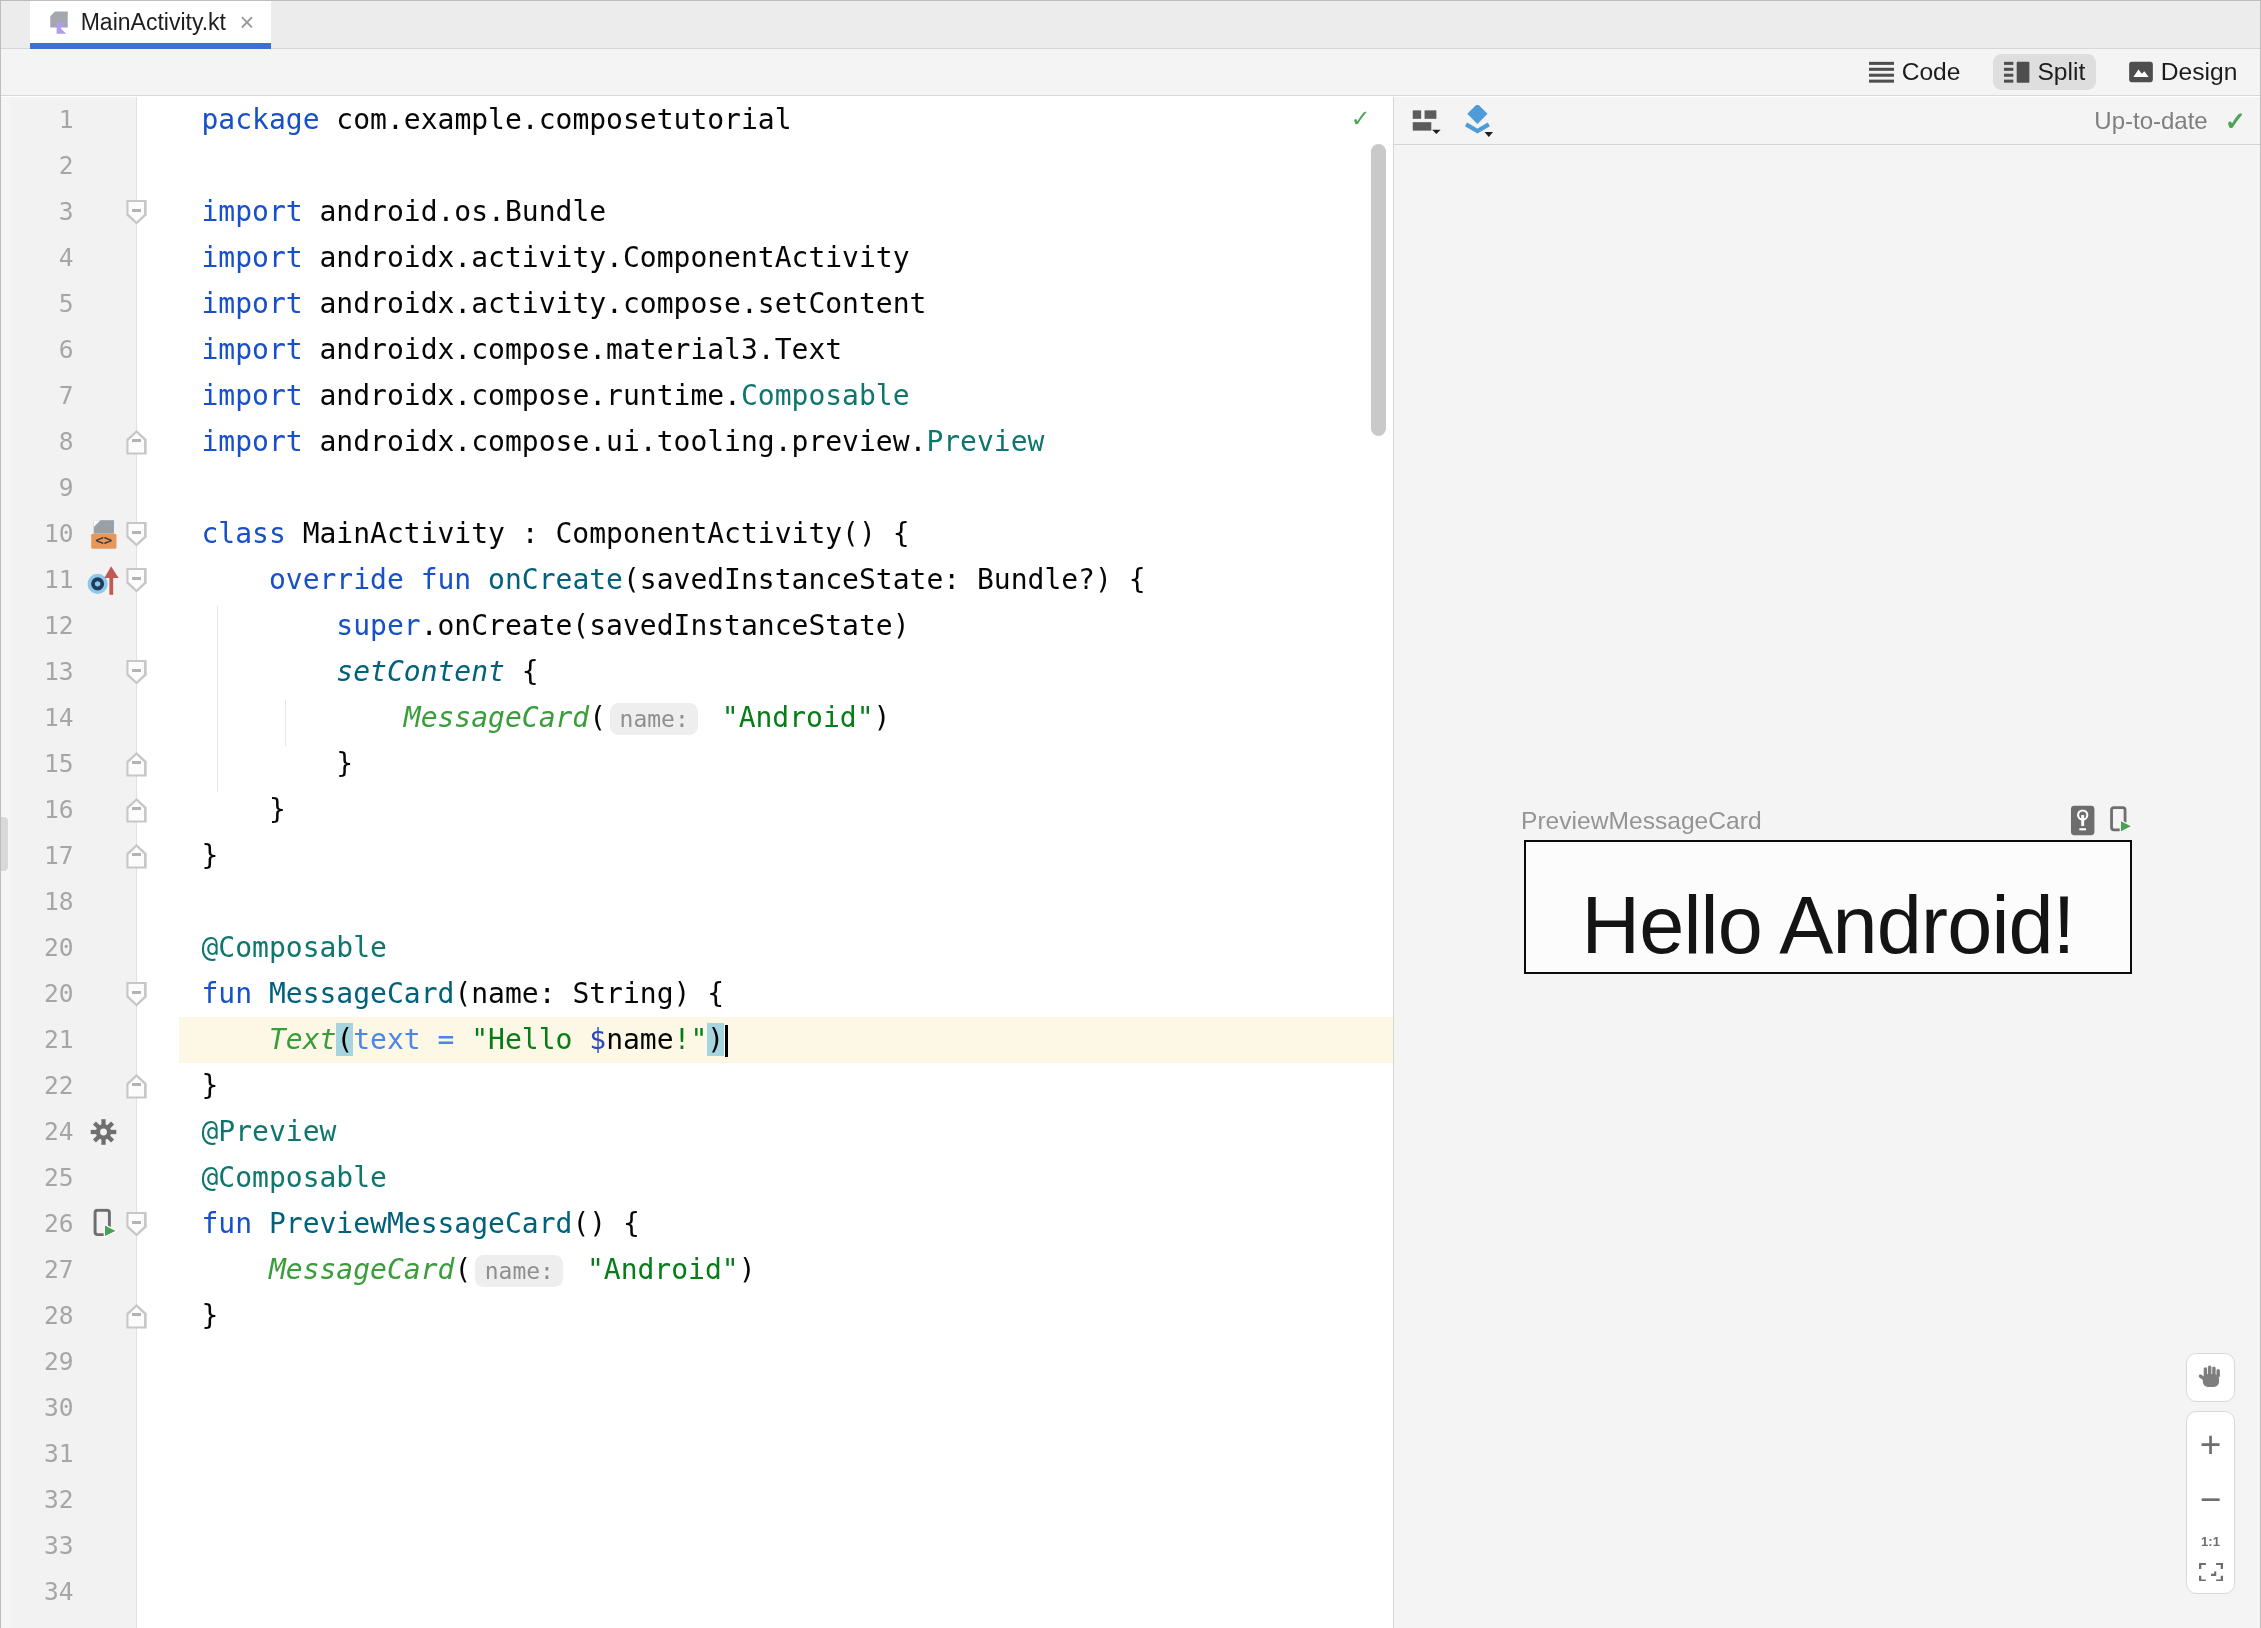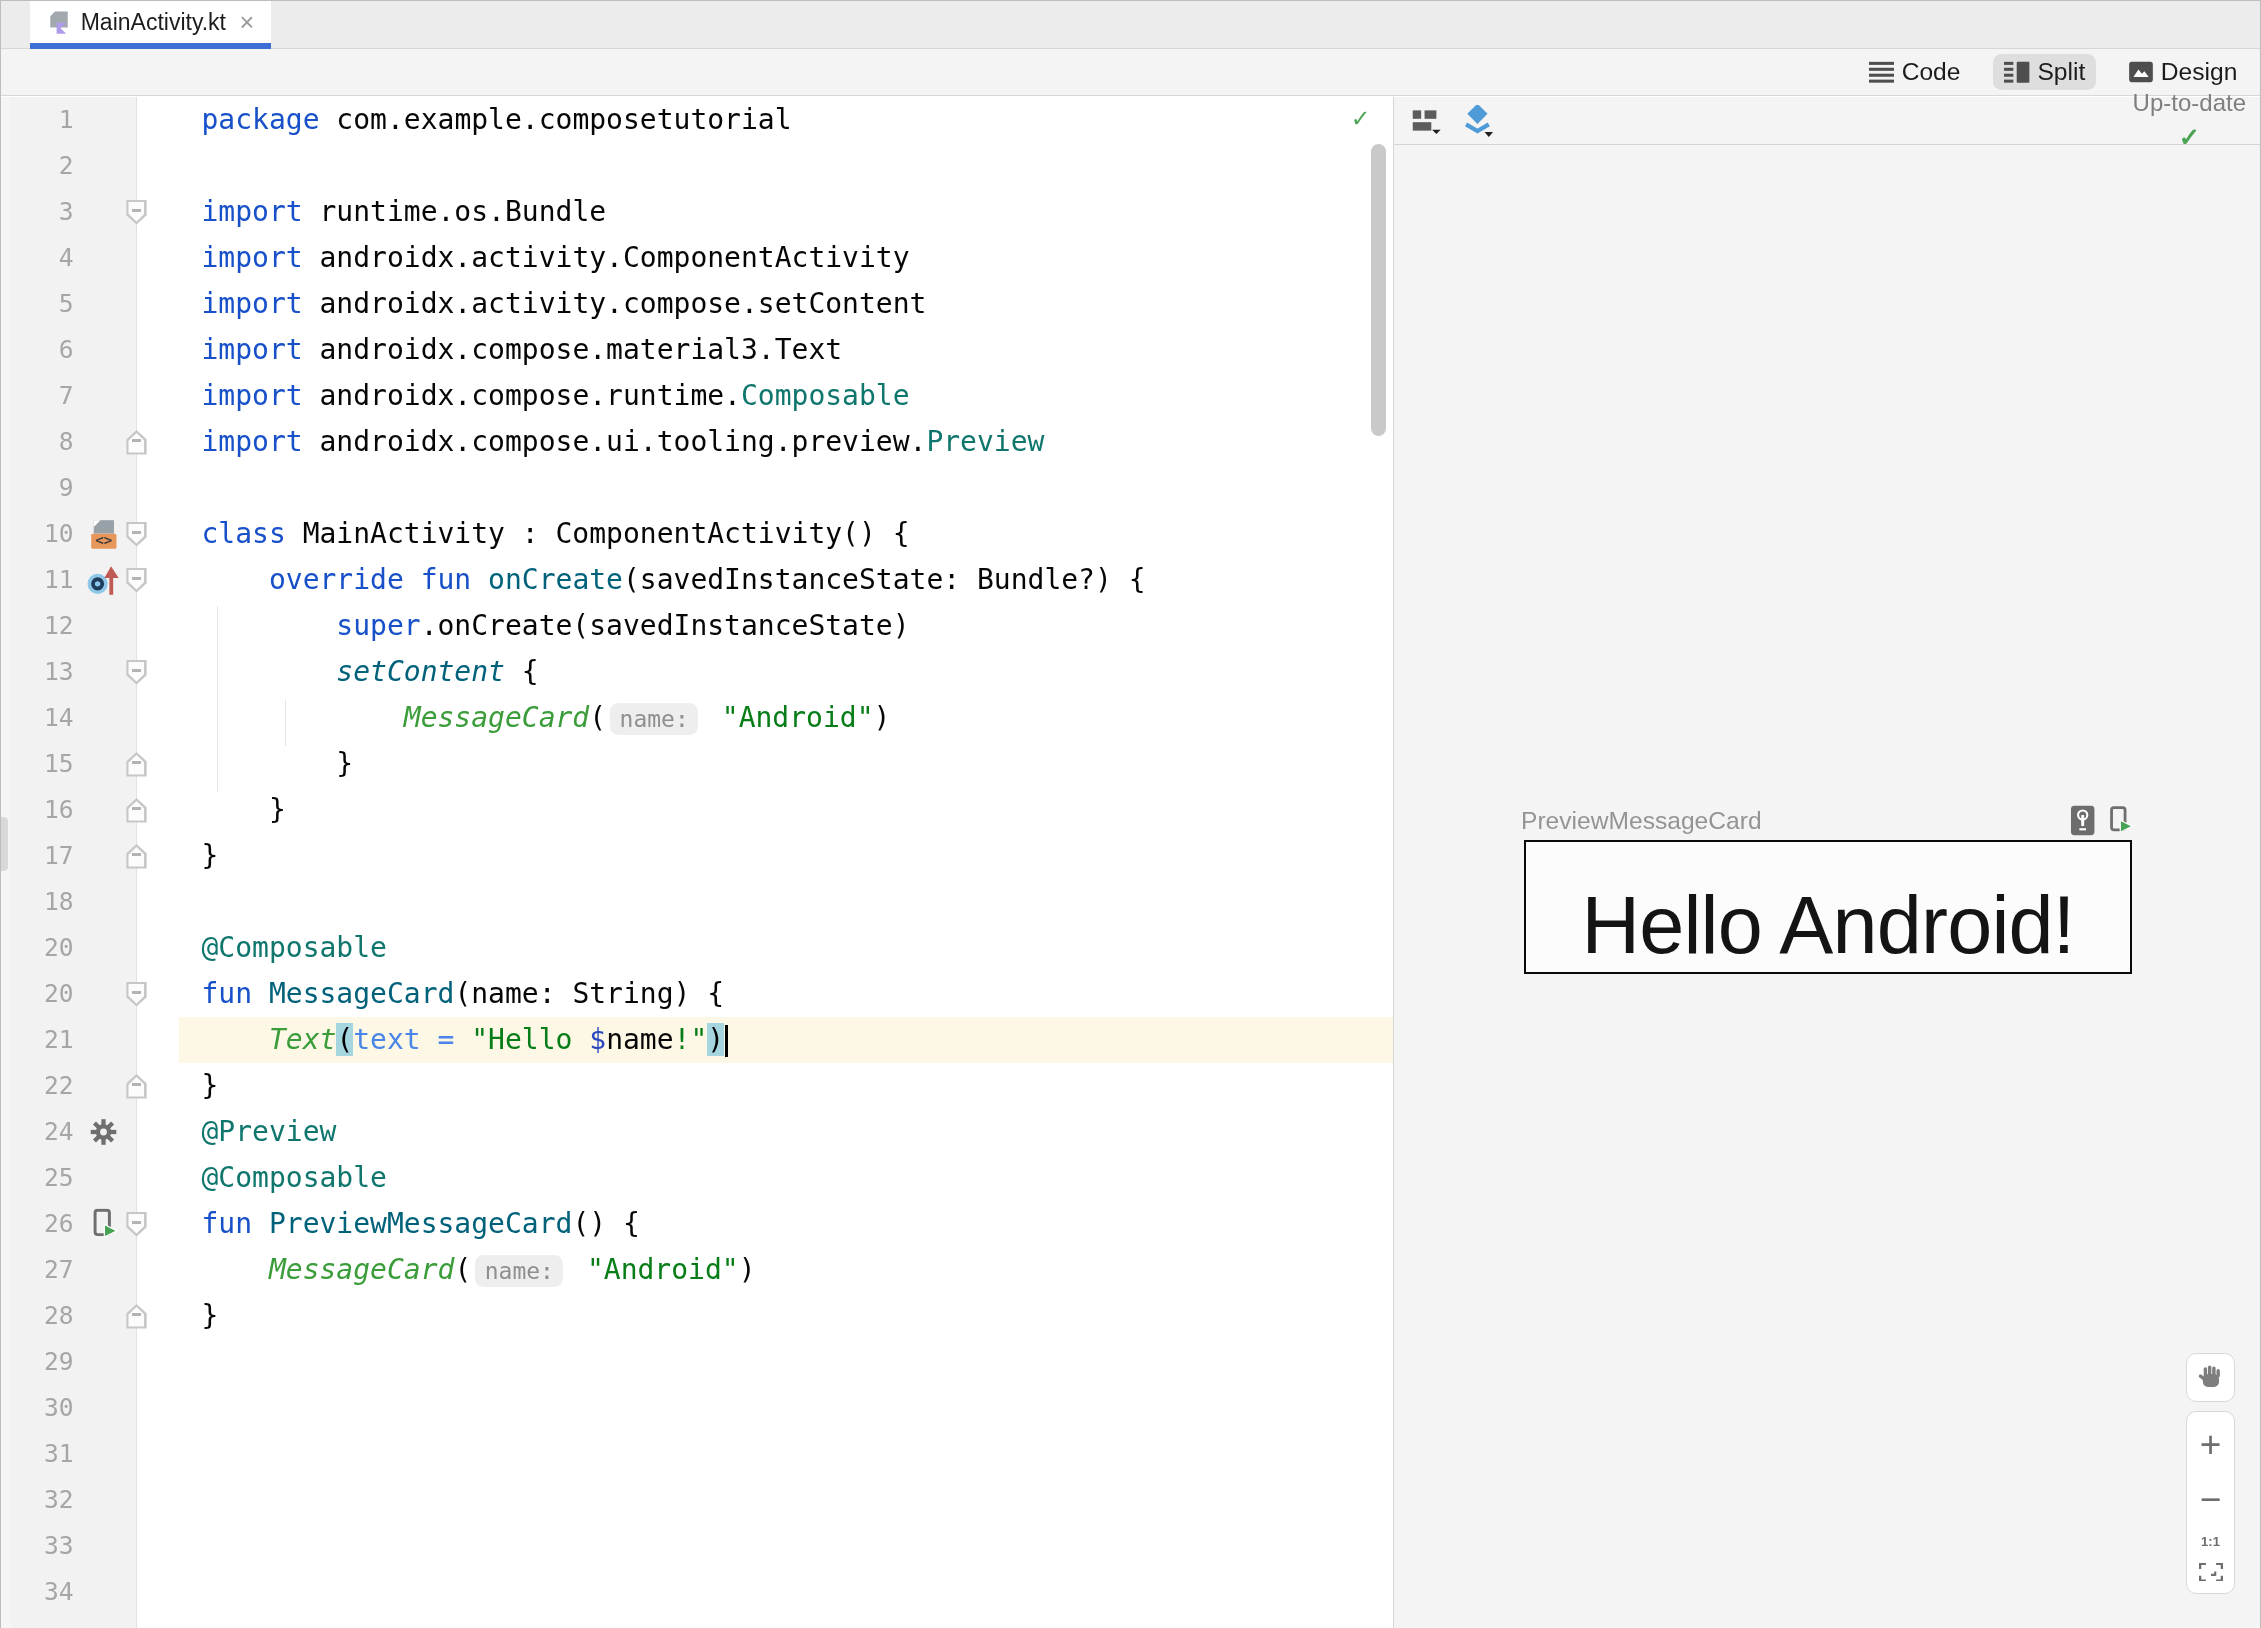--- a/index.html
+++ b/index.html
@@ -75,21 +75,21 @@
   .left-strip-handle { position:absolute; left:0; top:720px; width:6.8px; height:54px;
     background:#d9d9d9; border-radius:0 4.2px 4.2px 0; }
   
   .divider-v { position:absolute; left:1392px; top:96px; width:0.8px; height:1533px; background:#d6d6d6; }
   
   .preview { position:absolute; left:1393px; top:96px; width:869px; height:1533px; background:#f4f4f4; }
   .preview-toolbar { position:relative; height:48px; border-bottom:0.8px solid #d4d4d4;
     display:flex; align-items:center; padding:0 17px; gap:18.6px; }
   .ptb-spacer { flex:1; }
   .ptb-icon { display:flex; align-items:center; cursor:pointer; }
-  .uptodate { display:flex; align-items:center; gap:5px; font-size:24px; color:#7f7f7f; cursor:pointer;flex-direction:column; }
+  .uptodate { display:flex; align-items:center; gap:17px; font-size:24px; color:#7f7f7f; cursor:pointer; }
   .uptodate .check { color:#4da356; font-weight:bold; font-size:25.4px; }
   .pv-label-row { position:absolute; left:127px; top:705px; width:612px; height:37px;
     display:flex; align-items:center; }
   .pv-label { font-size:24.6px; color:#949494; }
   .pv-label-icons { margin-left:auto; display:flex; gap:11px; align-items:center; }
   .pv-box { position:absolute; left:130px; top:743px; width:608px; height:134px;
     background:#fcfcfc; border:2.5px solid #0a0a0a;
     display:flex; align-items:flex-end; justify-content:center; }
   .pv-text { font-size:81px; color:#141414; letter-spacing:-0.8px; white-space:nowrap; }
   
@@ -183,21 +183,21 @@
           <div class="code-cell"></div>
         </div>
         <div class="row">
           <div class="gutter-cell">
             <span class="line-num">3</span>
             <span class="fold fold-down">
               <i></i>
               <b></b>
             </span>
           </div>
-          <div class="code-cell"><span class="tk-kw">import</span><span class="tk-pl"> runtime.os.Bundle</span></div>
+          <div class="code-cell"><span class="tk-kw">import</span><span class="tk-pl"> android.os.Bundle</span></div>
         </div>
         <div class="row">
           <div class="gutter-cell">
             <span class="line-num">4</span>
           </div>
           <div class="code-cell"><span class="tk-kw">import</span><span class="tk-pl"> androidx.activity.ComponentActivity</span></div>
         </div>
         <div class="row">
           <div class="gutter-cell">
             <span class="line-num">5</span>

